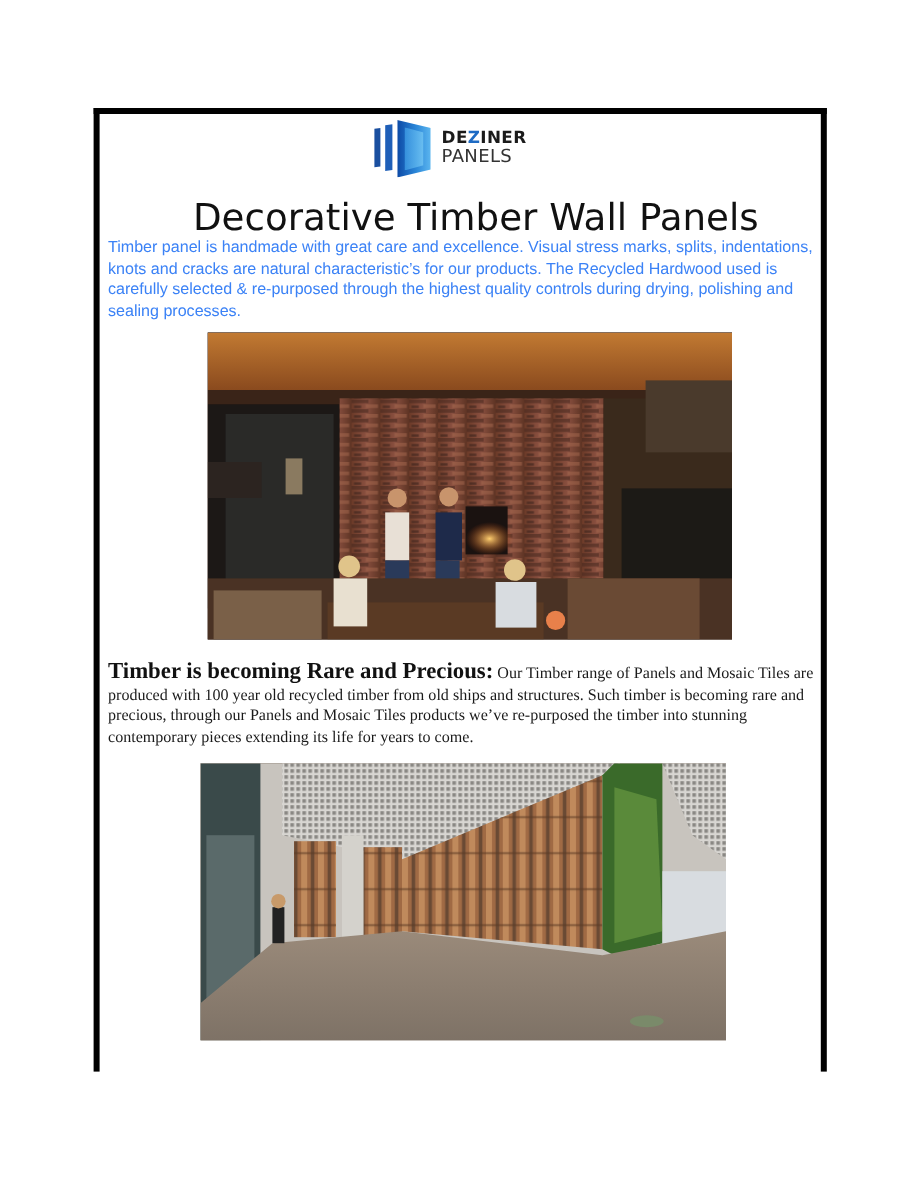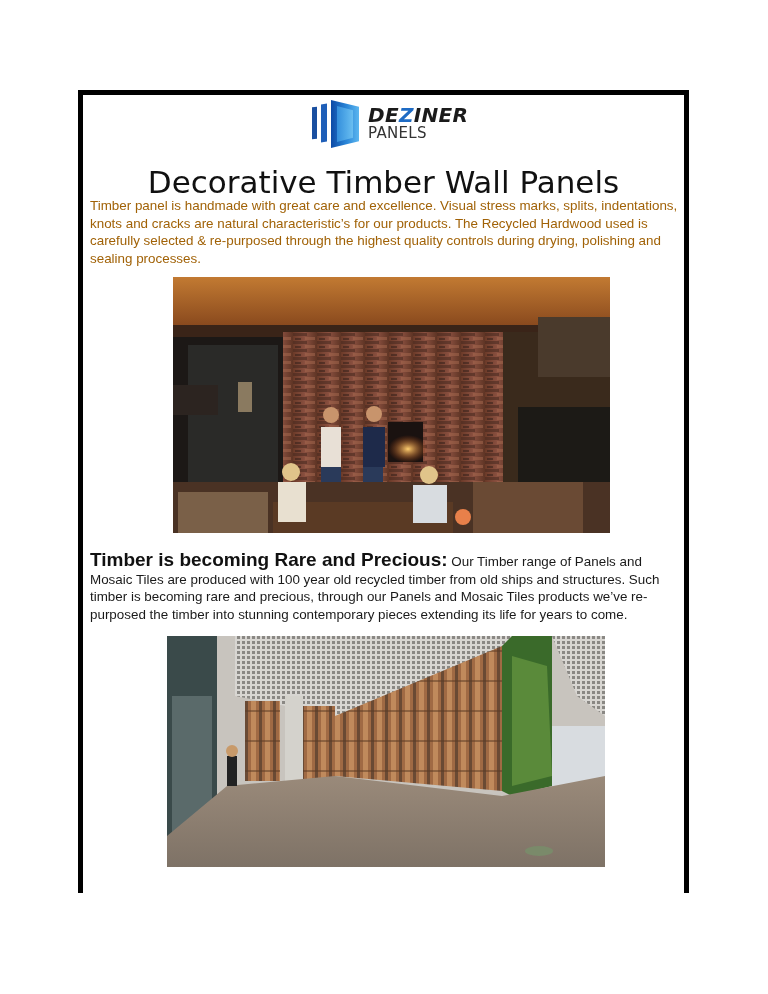--- a/index.html
+++ b/index.html
@@ -58,54 +58,53 @@
       clip-path: polygon(0 0, 100% 12%, 100% 88%, 0 100%);
       opacity: 0.8;
     }
     .logo-text {
       margin-left: 6px;
       font-family: "DejaVu Sans", sans-serif;
       line-height: 1;
     }
     .logo-text .top {
       font-weight: bold;
-      font-size: 20px;
+      font-size: 14px;
       color: #1b1b1b;
       letter-spacing: 0.3px;
-      font-style: italic;
     }
     .logo-text .top .z { color: #1e6bc4; }
     .logo-text .bottom {
       font-size: 15px;
       color: #333;
       margin-top: 1px;
       letter-spacing: 0.3px;
     }
     .title {
       position: absolute;
-      left: 83px;
+      left: 96px;
       top: 162px;
       width: 601px;
       text-align: center;
       font-family: "DejaVu Sans", sans-serif;
       font-size: 31px;
       color: #111;
       margin: 0;
       font-weight: normal;
       line-height: 40px;
     }
     .intro {
       position: absolute;
       left: 90px;
       top: 197px;
       width: 590px;
       font-family: "Liberation Sans", sans-serif;
       font-size: 13.4px;
       line-height: 17.5px;
-      color: #a16207;
+      color: #3b82f6;
       margin: 0;
     }
     .photo {
       position: absolute;
       overflow: hidden;
     }
     .photo-living {
       left: 173px;
       top: 277px;
       width: 437px;
@@ -117,21 +116,21 @@
       top: 636px;
       width: 438px;
       height: 231px;
       background: #8a7e72;
     }
     .section {
       position: absolute;
       left: 90px;
       top: 551px;
       width: 592px;
-      font-family: Liberation Sans, sans-serif;
+      font-family: Liberation Serif, serif;
       font-size: 13.4px;
       line-height: 17.5px;
       color: #1a1a1a;
       margin: 0;
     }
     .section .heading {
       font-weight: bold;
       font-size: 19px;
       color: #111;
     }

